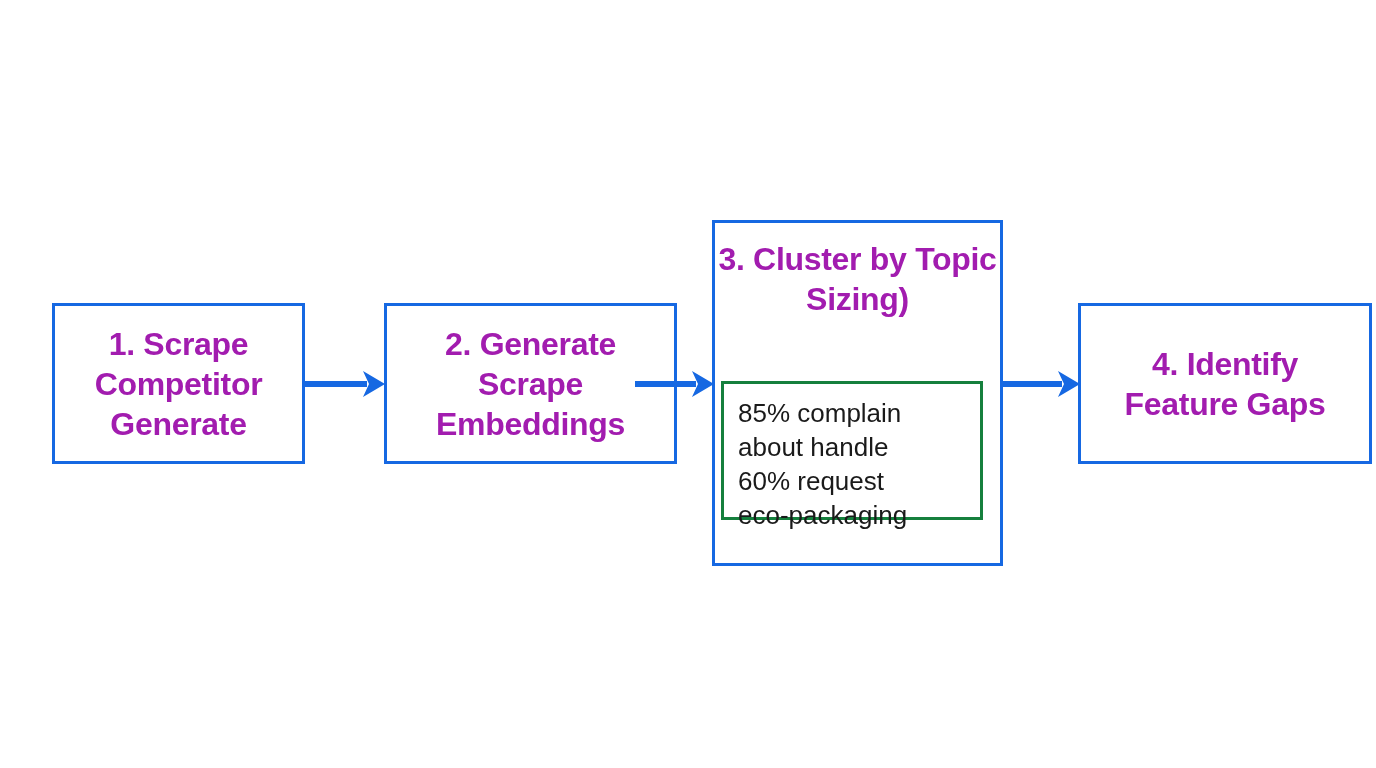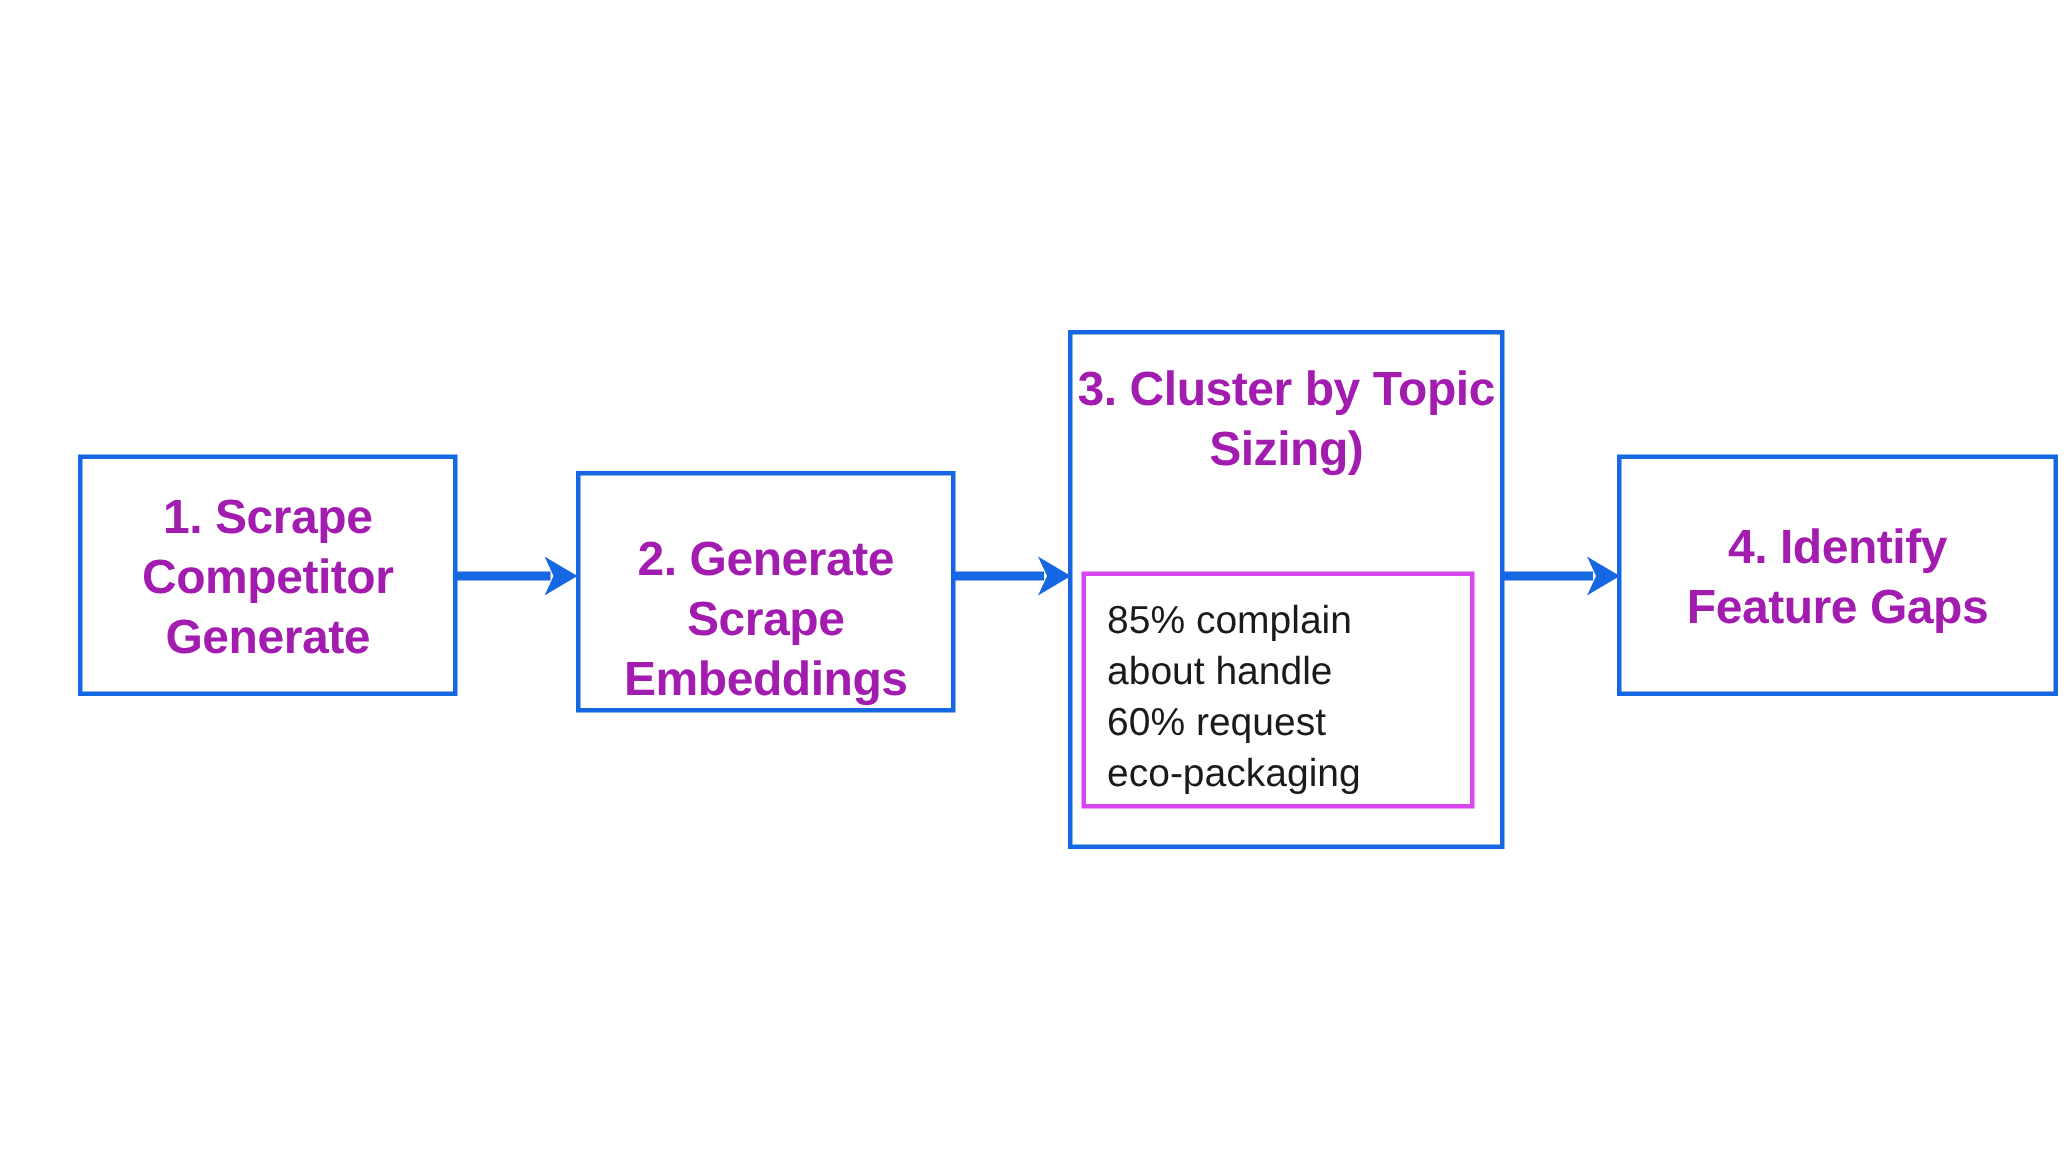--- a/index.html
+++ b/index.html
@@ -30,38 +30,38 @@
     color: #a21caf;
     font-weight: 700;
     font-size: 32px;
     line-height: 40px;
     letter-spacing: -0.3px;
   }
   .step-label .line { white-space: nowrap; }
   
   #box1 { left: 52px;  top: 303px; width: 253px; height: 161px; }
   
-  #box2 { left: 384px; top: 314px; width: 253px; height: 161px; justify-content: flex-end; }
+  #box2 { left: 384px; top: 303px; width: 293px; height: 161px; }
   
   #box3 {
     left: 712px; top: 220px; width: 291px; height: 346px;
     justify-content: flex-start;
     padding-top: 16px;
   }
   
   #box4 { left: 1078px; top: 303px; width: 294px; height: 161px; }
 
   .note-box {
     position: absolute;
     left: 721px;   
     top: 381px;
     width: 262px;
-    height: 158px;
+    height: 139px;
     box-sizing: border-box;
-    border: 3px solid #d946ef;
+    border: 3px solid #15803d;
     background: #ffffff;
     padding: 12px 10px 10px 14px;
   }
   .note-text {
     color: #1a1a1a;
     font-weight: 400;
     font-size: 26px;
     line-height: 34px;
     text-align: left;
   }

